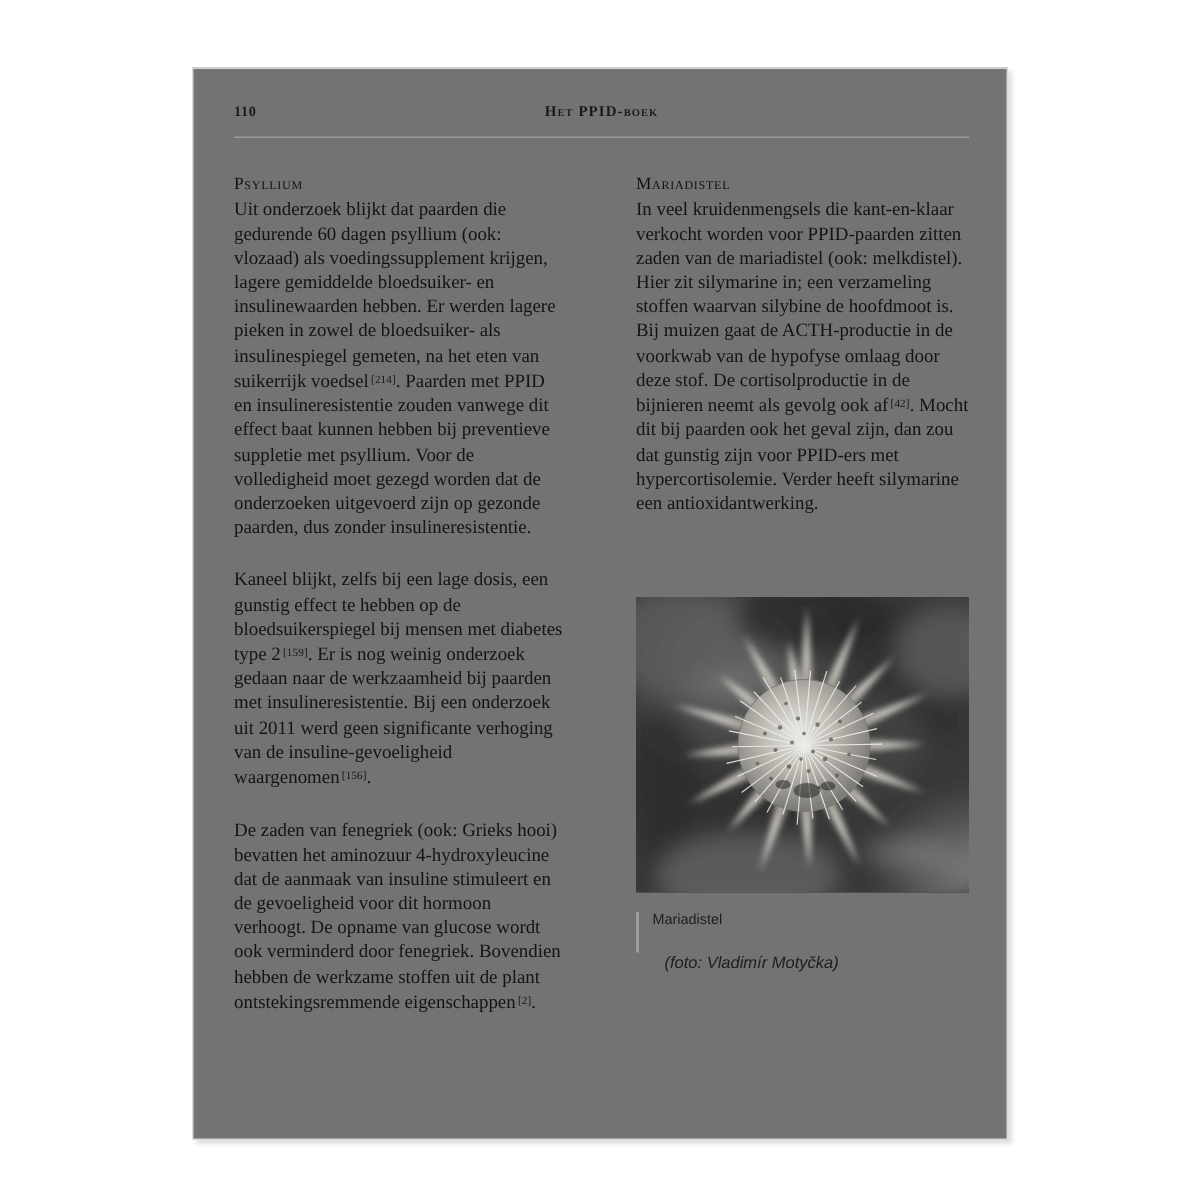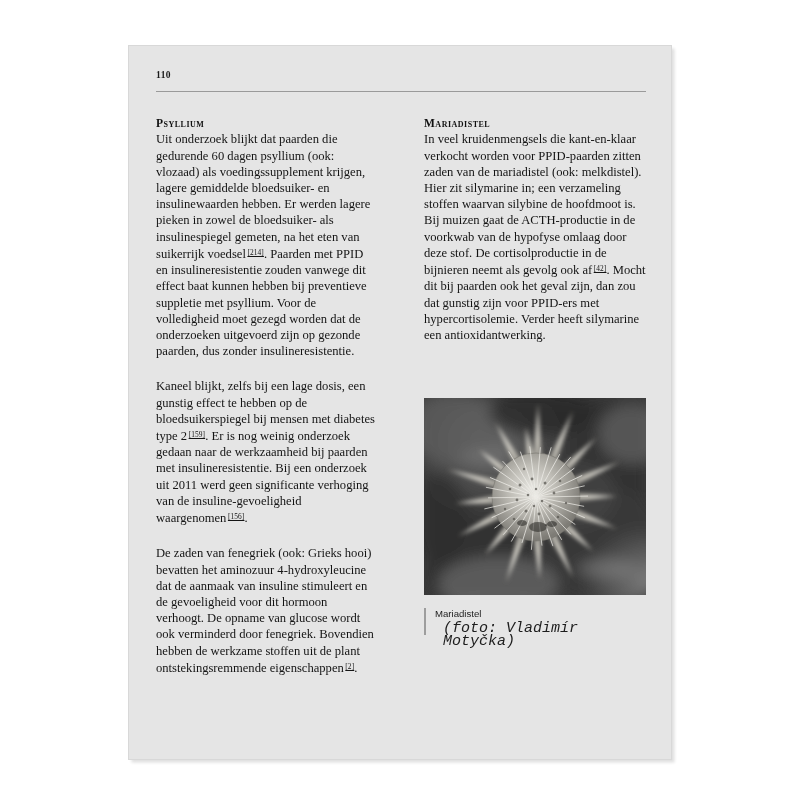--- a/index.html
+++ b/index.html
@@ -13,21 +13,21 @@
     font-family: "Liberation Serif", serif;
     overflow: hidden;
   }
 
   #page-sheet {
     position: absolute;
     left: 128px;
     top: 45px;
     width: 544px;
     height: 715px;
-    background: #e5e5e5;
+    background: #737373;
     border: 1px solid #d8d8d8;
     box-shadow: 2.5px 2.5px 3px rgba(0,0,0,0.13);
     box-sizing: border-box;
   }
 
   #page-inner {
     position: absolute;
     left: 27px;
     top: 20px;
     width: 490px;
@@ -84,40 +84,39 @@
   }
   .col-left  { left: 0; }
   .col-right { left: 268px; }
 
   .section { margin-bottom: 19px; }
   .section:last-child { margin-bottom: 0; }
 
   h2.sec-title {
     margin: 0 0 1px 0;
     font-size: 11.5px;
-    font-weight: bold;
+    font-weight: normal;
     font-variant: small-caps;
     letter-spacing: 0.5px;
     color: #111111;
     line-height: 1.25;
   }
   p.body-text {
     margin: 0;
     font-size: 12.6px;
     line-height: 16.2px;
     color: #141414;
     text-align: left;
     hyphens: manual;
   }
   sup.cite {
     font-size: 7.4px;
     vertical-align: 0.42em;
     letter-spacing: 0.1px;
     margin-left: 1.5px;
-    text-decoration: underline;
   }
 
   
   .figure {
     position: absolute;
     left: 268px;
     top: 282px;
     width: 222px;
   }
   .photo {
@@ -144,36 +143,37 @@
     background: #9d9d9d;
   }
   .caption-title {
     margin: 0;
     font-family: "Liberation Sans", sans-serif;
     font-size: 9.6px;
     line-height: 14px;
     color: #1d1d1d;
   }
   .caption-credit {
-    margin: 1px 0 0 8px;
-    font-family: Liberation Mono, monospace;
-    font-size: 15px;
+    margin: 15px 0 0 8px;
+    font-family: Liberation Sans, sans-serif;
+    font-size: 11px;
     font-style: italic;
     line-height: 13px;
     color: #1d1d1d;
   }
 </style>
 </head>
 <body>
 
 <div id="page-sheet">
   <div id="page-inner">
 
     <div class="page-header">
       <div class="folio">110</div>
+      <div class="running-head">Het PPID-boek</div>
       <div class="header-rule"></div>
     </div>
 
     <div class="columns">
 
       <div class="col col-left">
 
         <div class="section">
           <h2 class="sec-title">Psyllium</h2>
           <p class="body-text">Uit onderzoek blijkt dat paarden die gedurende 60 dagen psyllium (ook: vlozaad) als voedingssupplement krijgen, lagere gemiddelde bloedsuiker- en insulinewaarden hebben. Er werden lagere pieken in zowel de bloedsuiker- als insulinespiegel gemeten, na het eten van suikerrijk voedsel<sup class="cite">[214]</sup>. Paarden met PPID en insulineresistentie zouden vanwege dit effect baat kunnen hebben bij preventieve suppletie met psyllium. Voor de volledigheid moet gezegd worden dat de onderzoeken uitgevoerd zijn op gezonde paarden, dus zonder insulineresistentie.</p>

